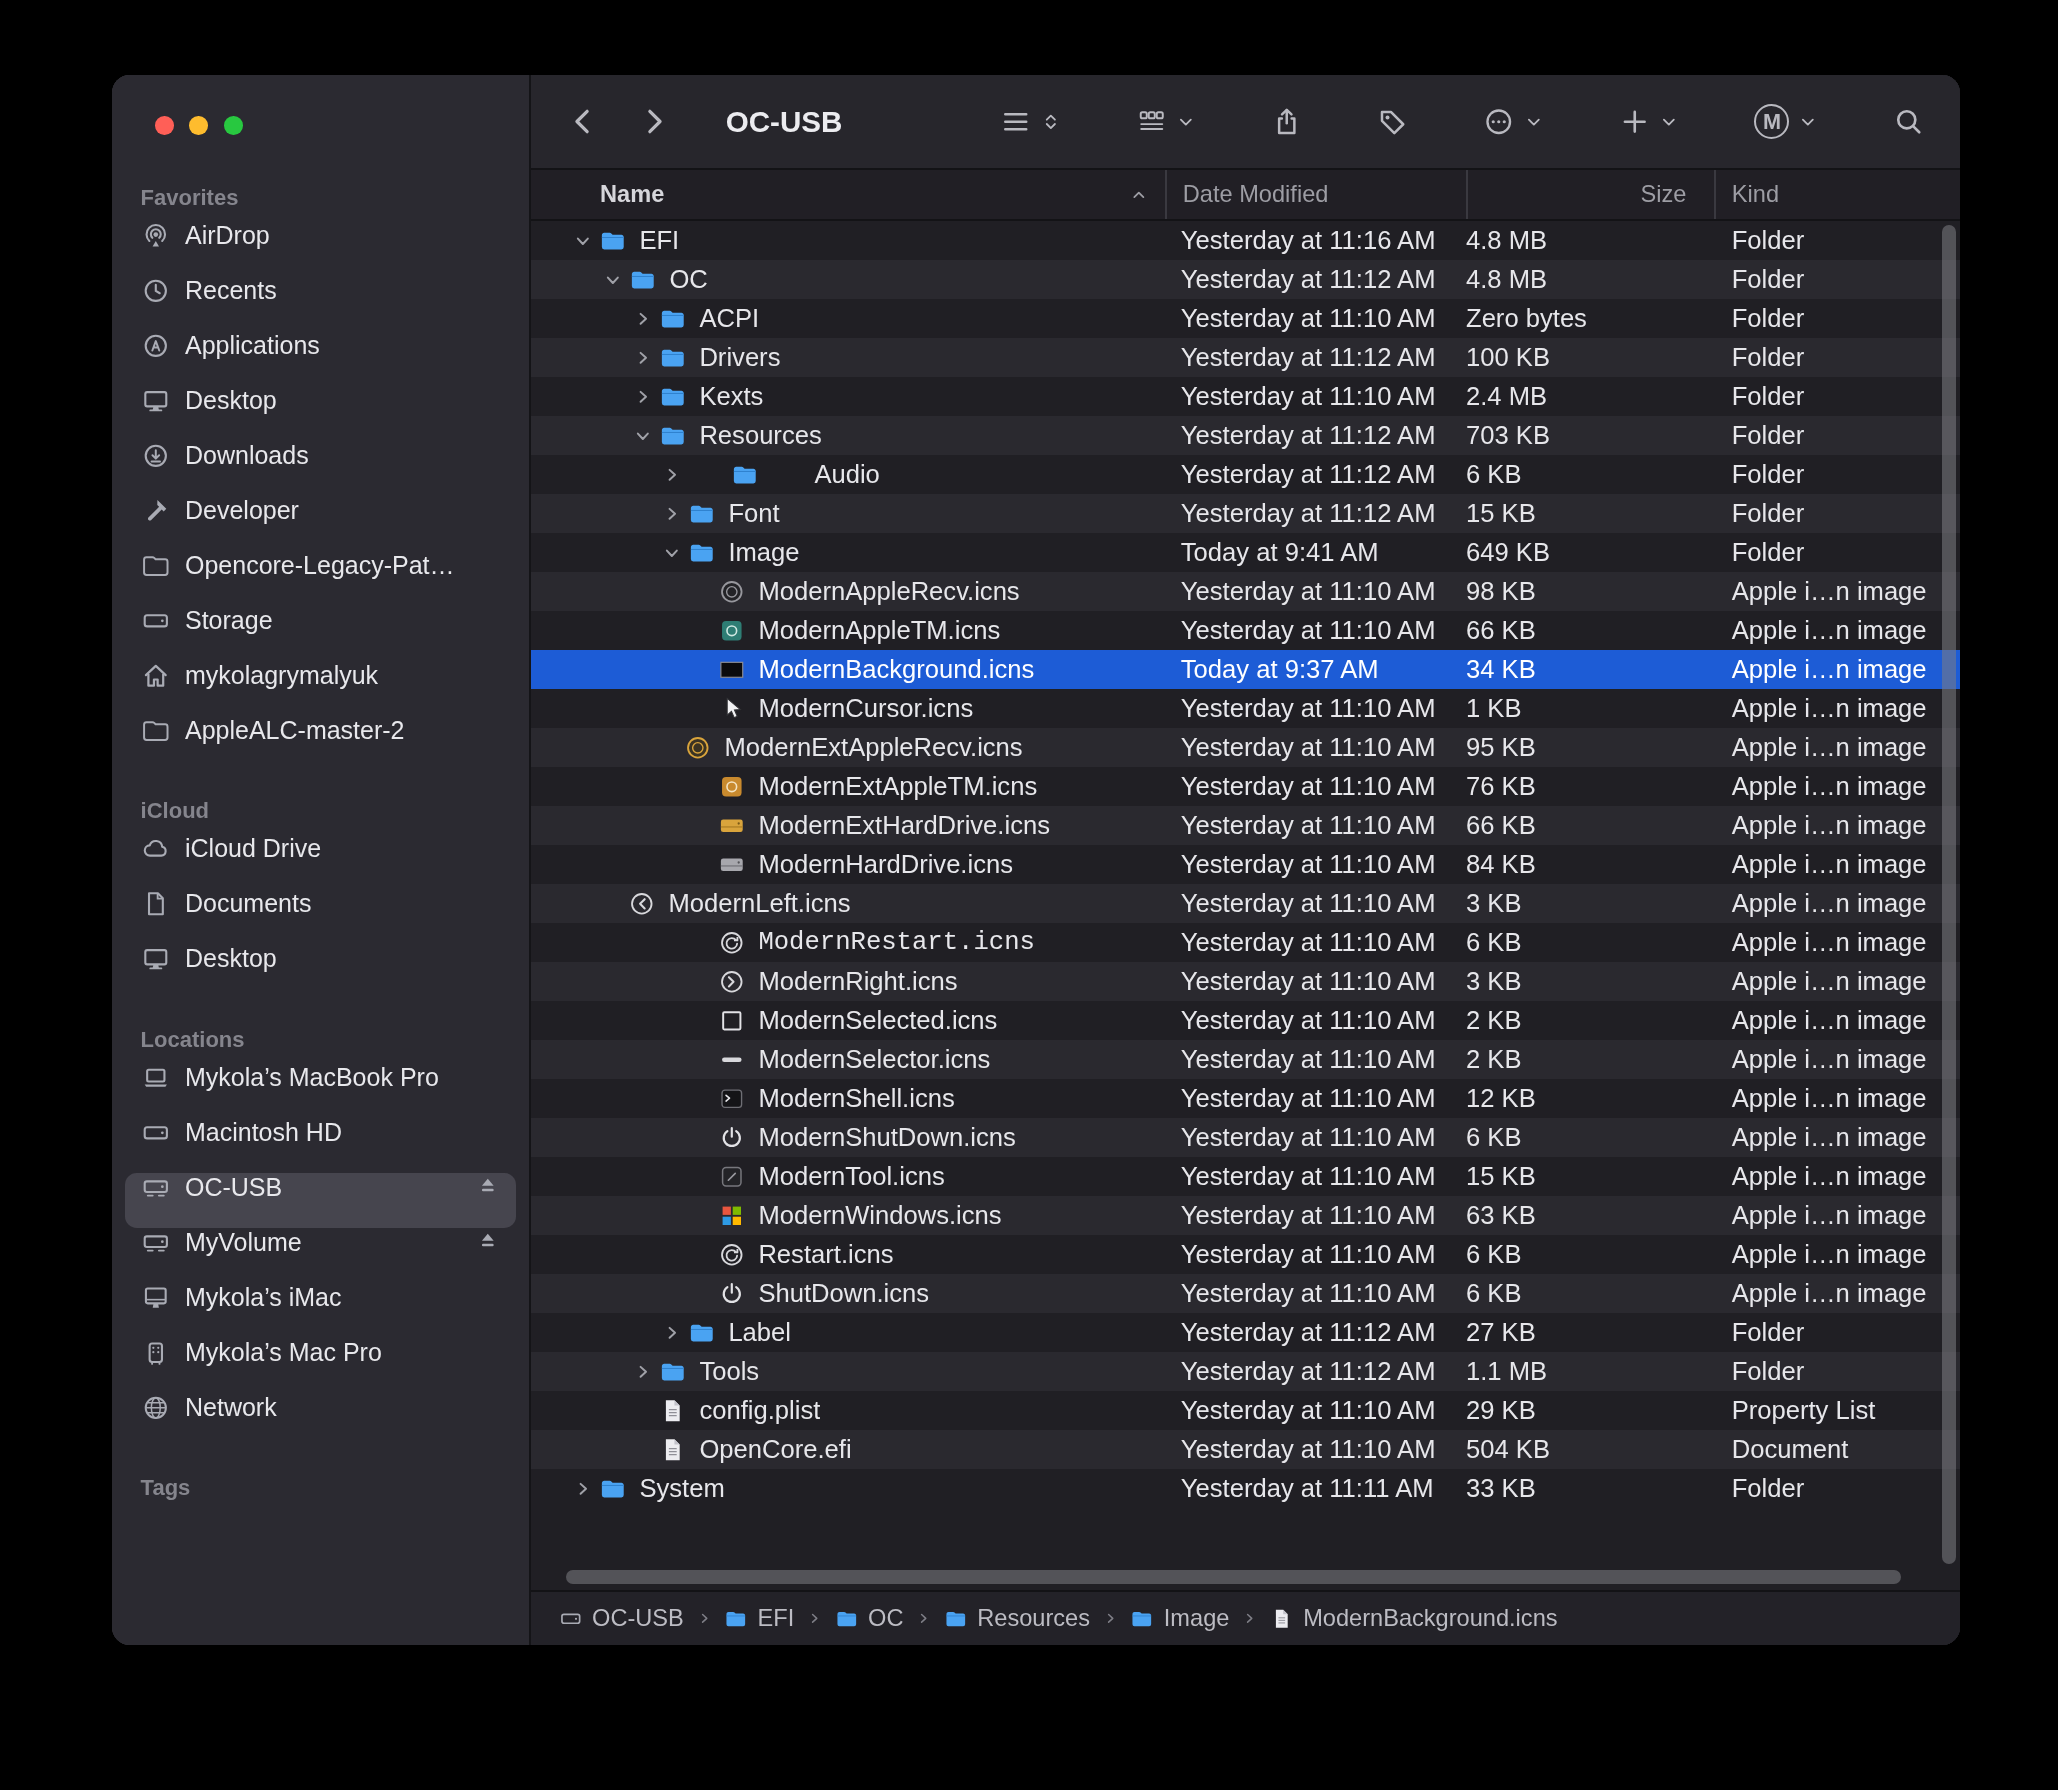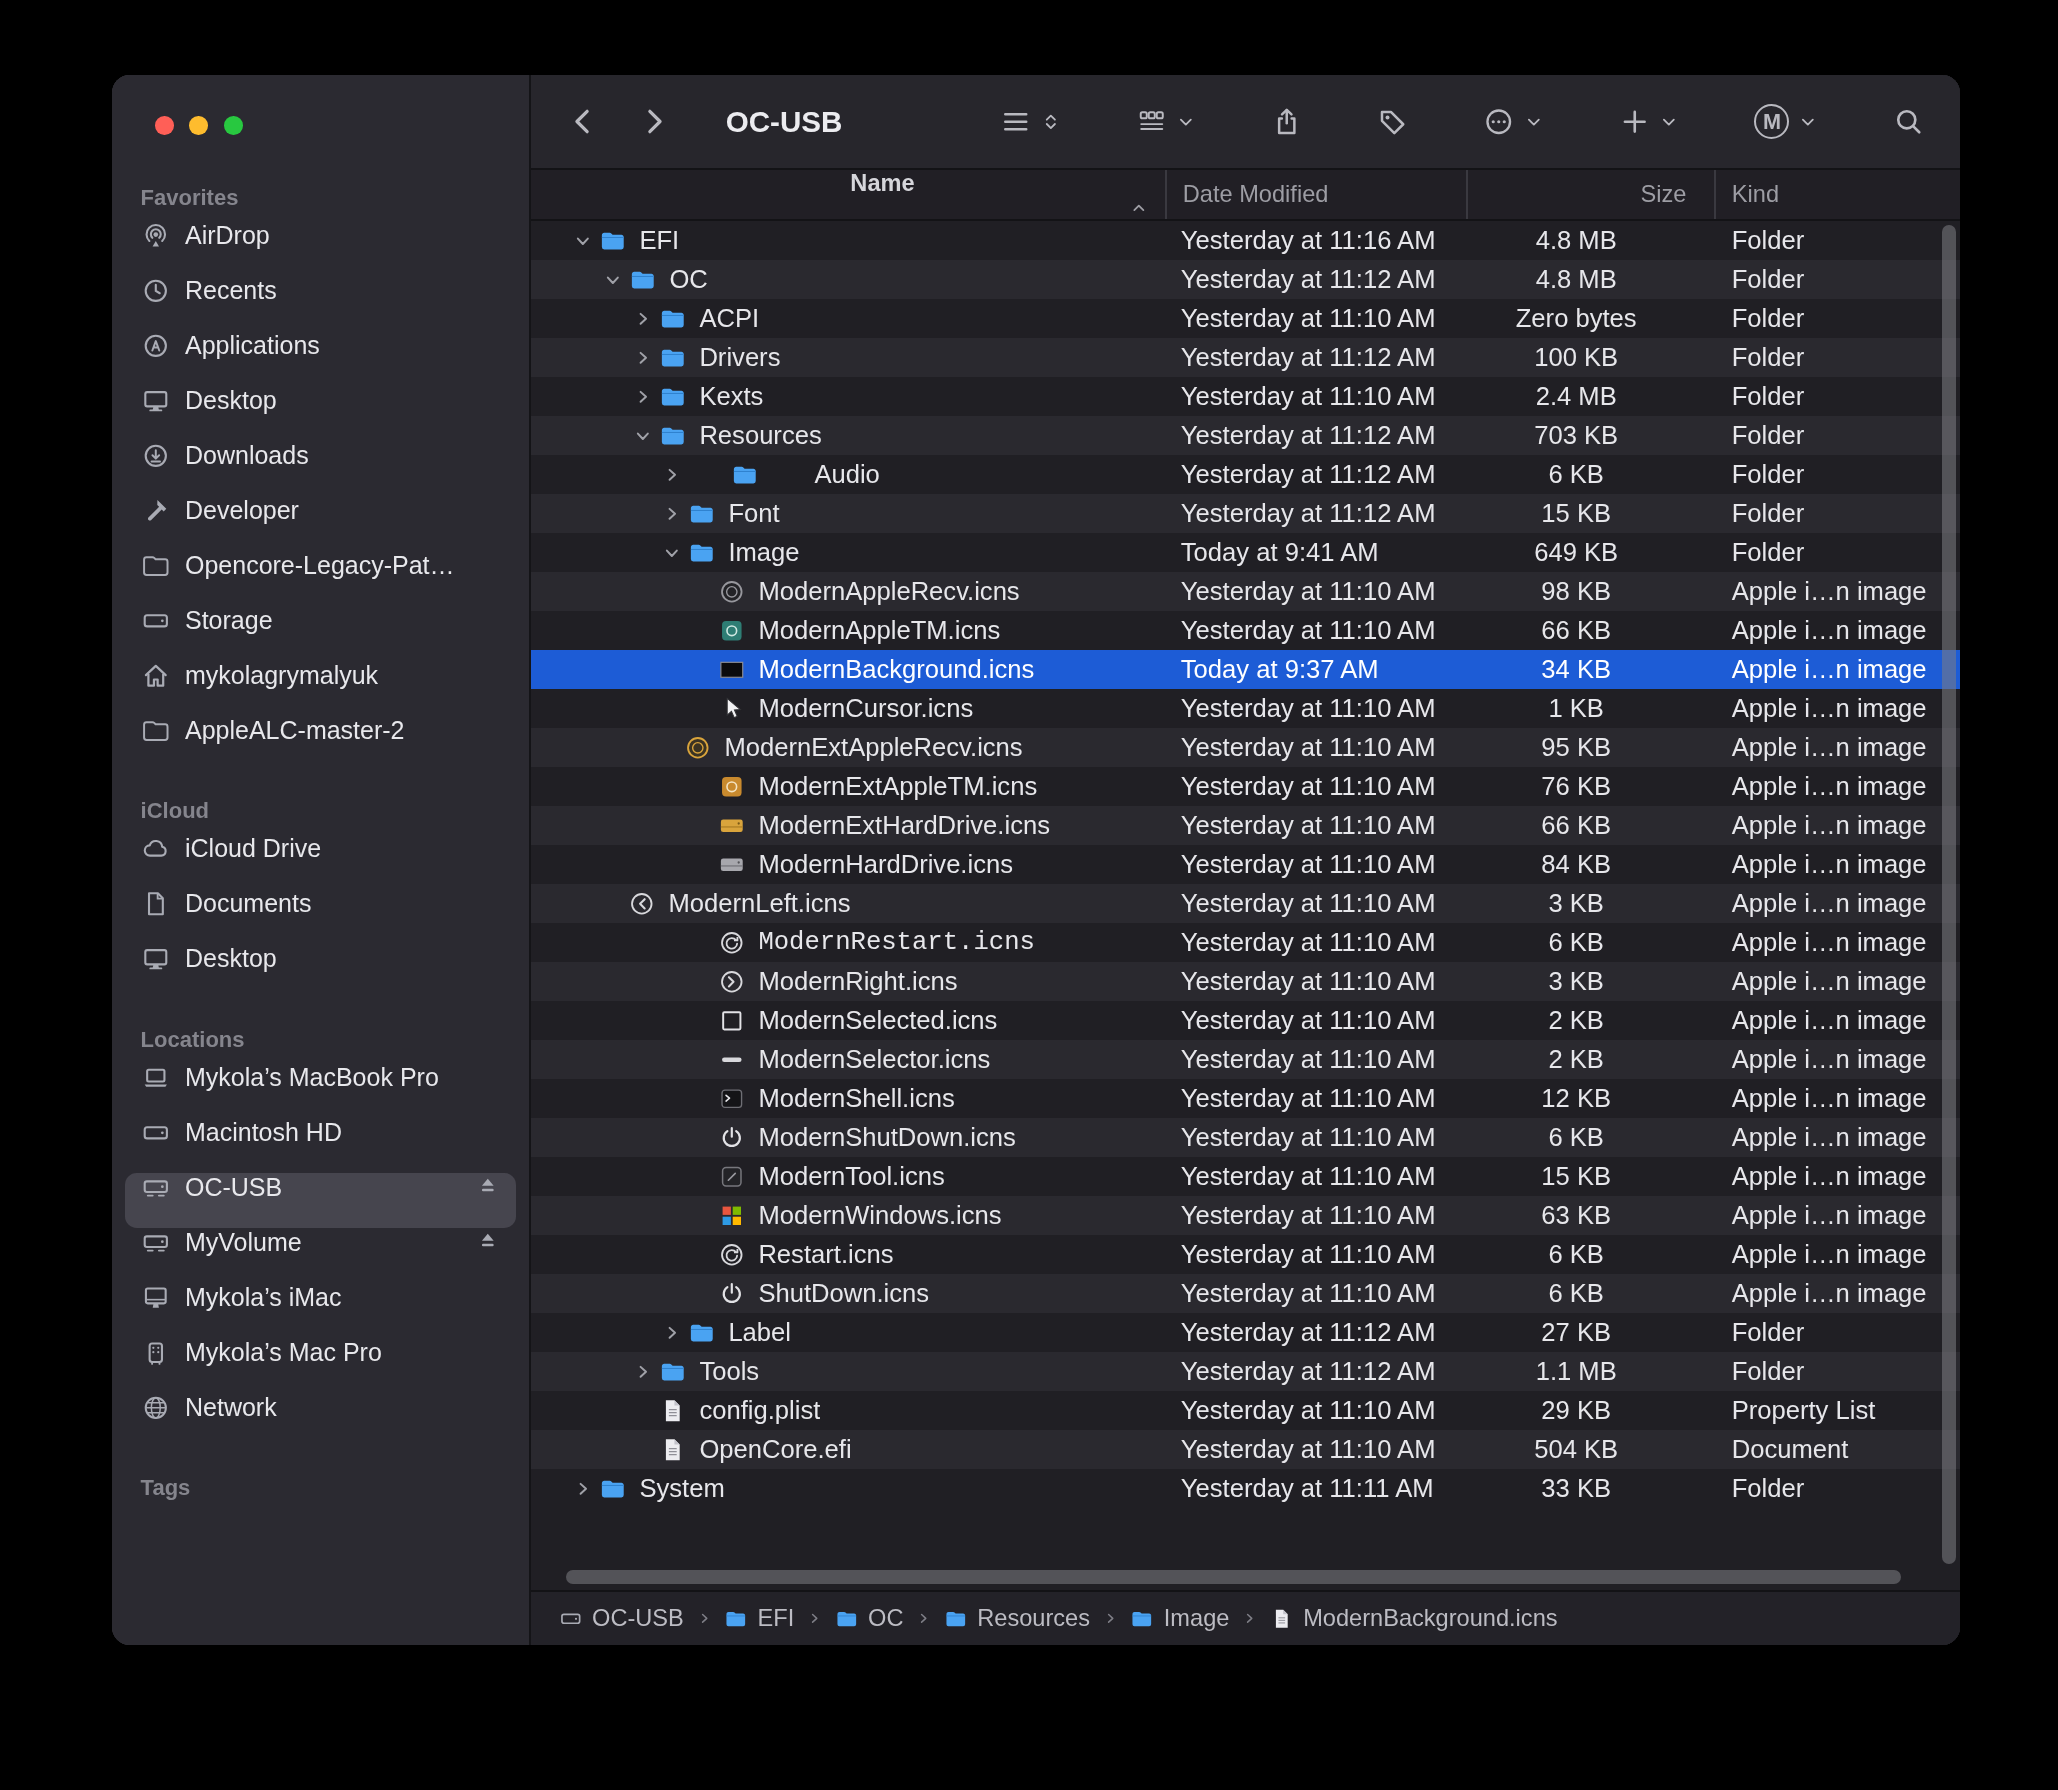--- a/index.html
+++ b/index.html
@@ -41,36 +41,36 @@
   .tb-right{ flex:1; display:flex; align-items:center; justify-content:space-between; margin-left:158px; }
   .mbadge{ width:35px; height:35px; border:2.5px solid #b9b9c0; border-radius:50%;
            display:grid; place-items:center; font-size:21.7px; font-weight:700; }
 
   
   .colhead{ height:51px; flex:none; display:grid; grid-template-columns:minmax(0,1fr) 301px 248px 246px;
             align-items:stretch; border-bottom:2px solid #131316; background:#211f25;
             color:#9d9da4; font-size:23.6px; }
   .hcell{ display:flex; align-items:center; padding-left:15.8px; }
   .hcell.sep{ border-left:2px solid #3a3940; }
-  .hcell.hname{ padding-left:69px; color:#d6d6db; font-weight:700;flex-direction:column; }
+  .hcell.hname{ padding-left:69px; color:#d6d6db; font-weight:700; }
   .hcell.hsize{ justify-content:flex-end; padding-right:27.6px; }
   .sort{ width:21.7px; height:21.7px; margin-left:auto; margin-right:15.8px; color:#9d9da4; }
 
   
   .listarea{ flex:1; position:relative; overflow:hidden; font-size:25.6px; color:#e7e7eb; }
   .row{ display:grid; grid-template-columns:minmax(0,1fr) 301px 248px 246px; height:39px; align-items:center; }
   .row.alt{ background:#2a292f; }
   .row.selected{ background:#1d5cd6; color:#fff; }
   .cell-name{ display:flex; align-items:center; min-width:0; }
   .disc{ width:33px; height:25.6px; flex:none; color:#a0a1a8; display:grid; place-items:center; }
   .disc svg{ width:21.7px; height:21.7px; }
   .ficon{ width:27.6px; height:27.6px; flex:none; margin-right:12.8px; }
   .fname{ white-space:nowrap; overflow:hidden; text-overflow:ellipsis; }
   .cell-date{ padding-left:15.8px; white-space:nowrap; overflow:hidden; }
-  .cell-size{ text-align:center; padding-right:27.6px; white-space:nowrap; }
+  .cell-size{ text-align:left; padding-right:27.6px; white-space:nowrap; }
   .cell-kind{ padding-left:17.7px; white-space:nowrap; overflow:hidden; }
 
   .vscroll{ position:absolute; top:3.9px; right:3.9px; bottom:25.6px; width:13.8px; border-radius:6.9px;
             background:rgba(125,125,132,.55); }
   .hscroll{ position:absolute; left:35px; right:59px; bottom:5.9px; height:13.8px; border-radius:6.9px;
             background:rgba(125,125,132,.55); }
 
   
   .pathbar{ height:55px; flex:none; border-top:2px solid #131316; background:#232228;
             display:flex; align-items:center; padding:0 27.6px; gap:11.8px;

